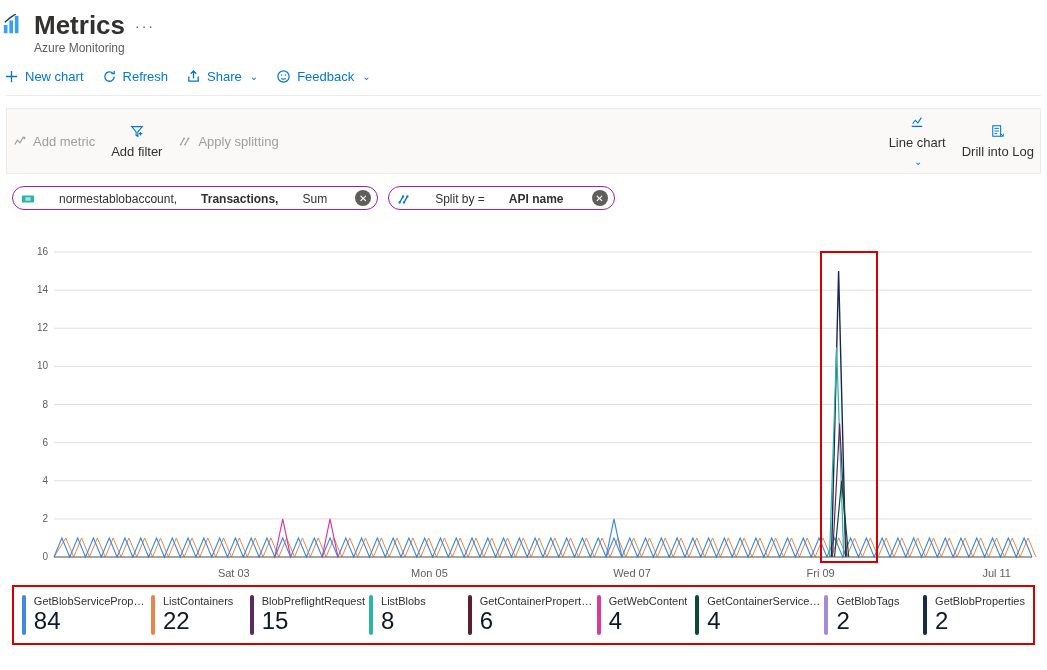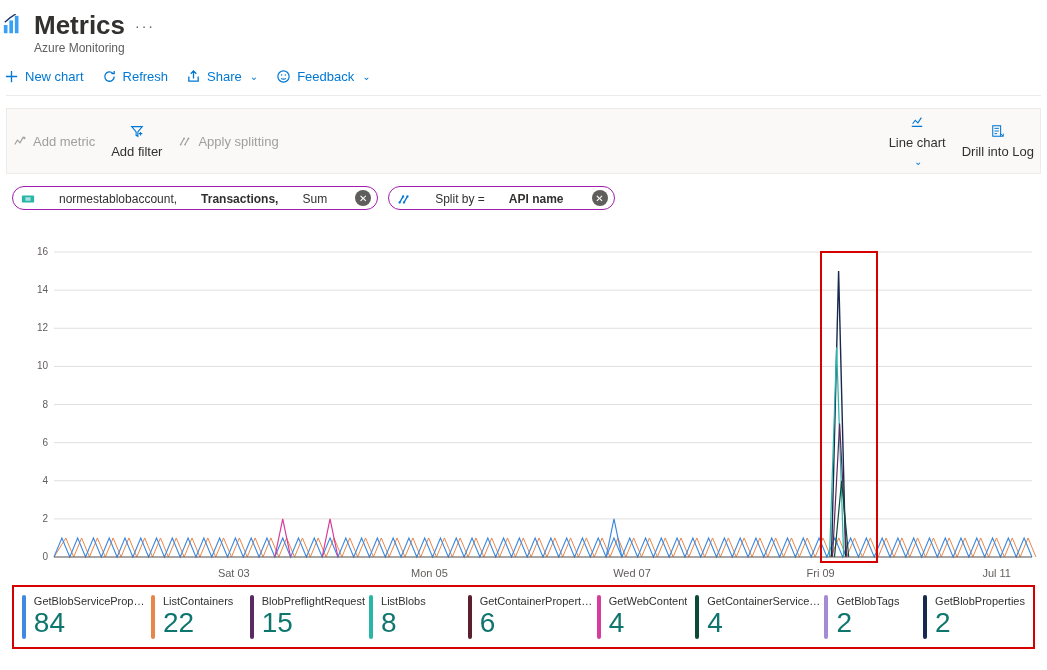--- a/index.html
+++ b/index.html
@@ -119,21 +119,21 @@
     padding: 8px 8px 8px 8px;
   }
   .legend-item {
     display:flex; align-items:stretch;
     gap:8px;
     width: 125px;
   }
   .legend-color { width:4px; border-radius:2px; }
   .legend-text { display:flex; flex-direction:column; justify-content:center; overflow:hidden;}
   .legend-name { font-size:11px; color:#323130; white-space:nowrap; overflow:hidden; text-overflow:ellipsis; }
-  .legend-value { font-size:28px; font-weight:400; color:#0f766e; }
+  .legend-value { font-size:24px; font-weight:400; color:#0f172a; }
 
   .xaxis-labels {
     position:relative; height:16px; margin-left:42px; margin-right:10px;
     color:#605e5c; font-size:11px;
   }
   .xaxis-labels span { position:absolute; transform:translateX(-50%); }
 </style>
 </head>
 <body>
 

